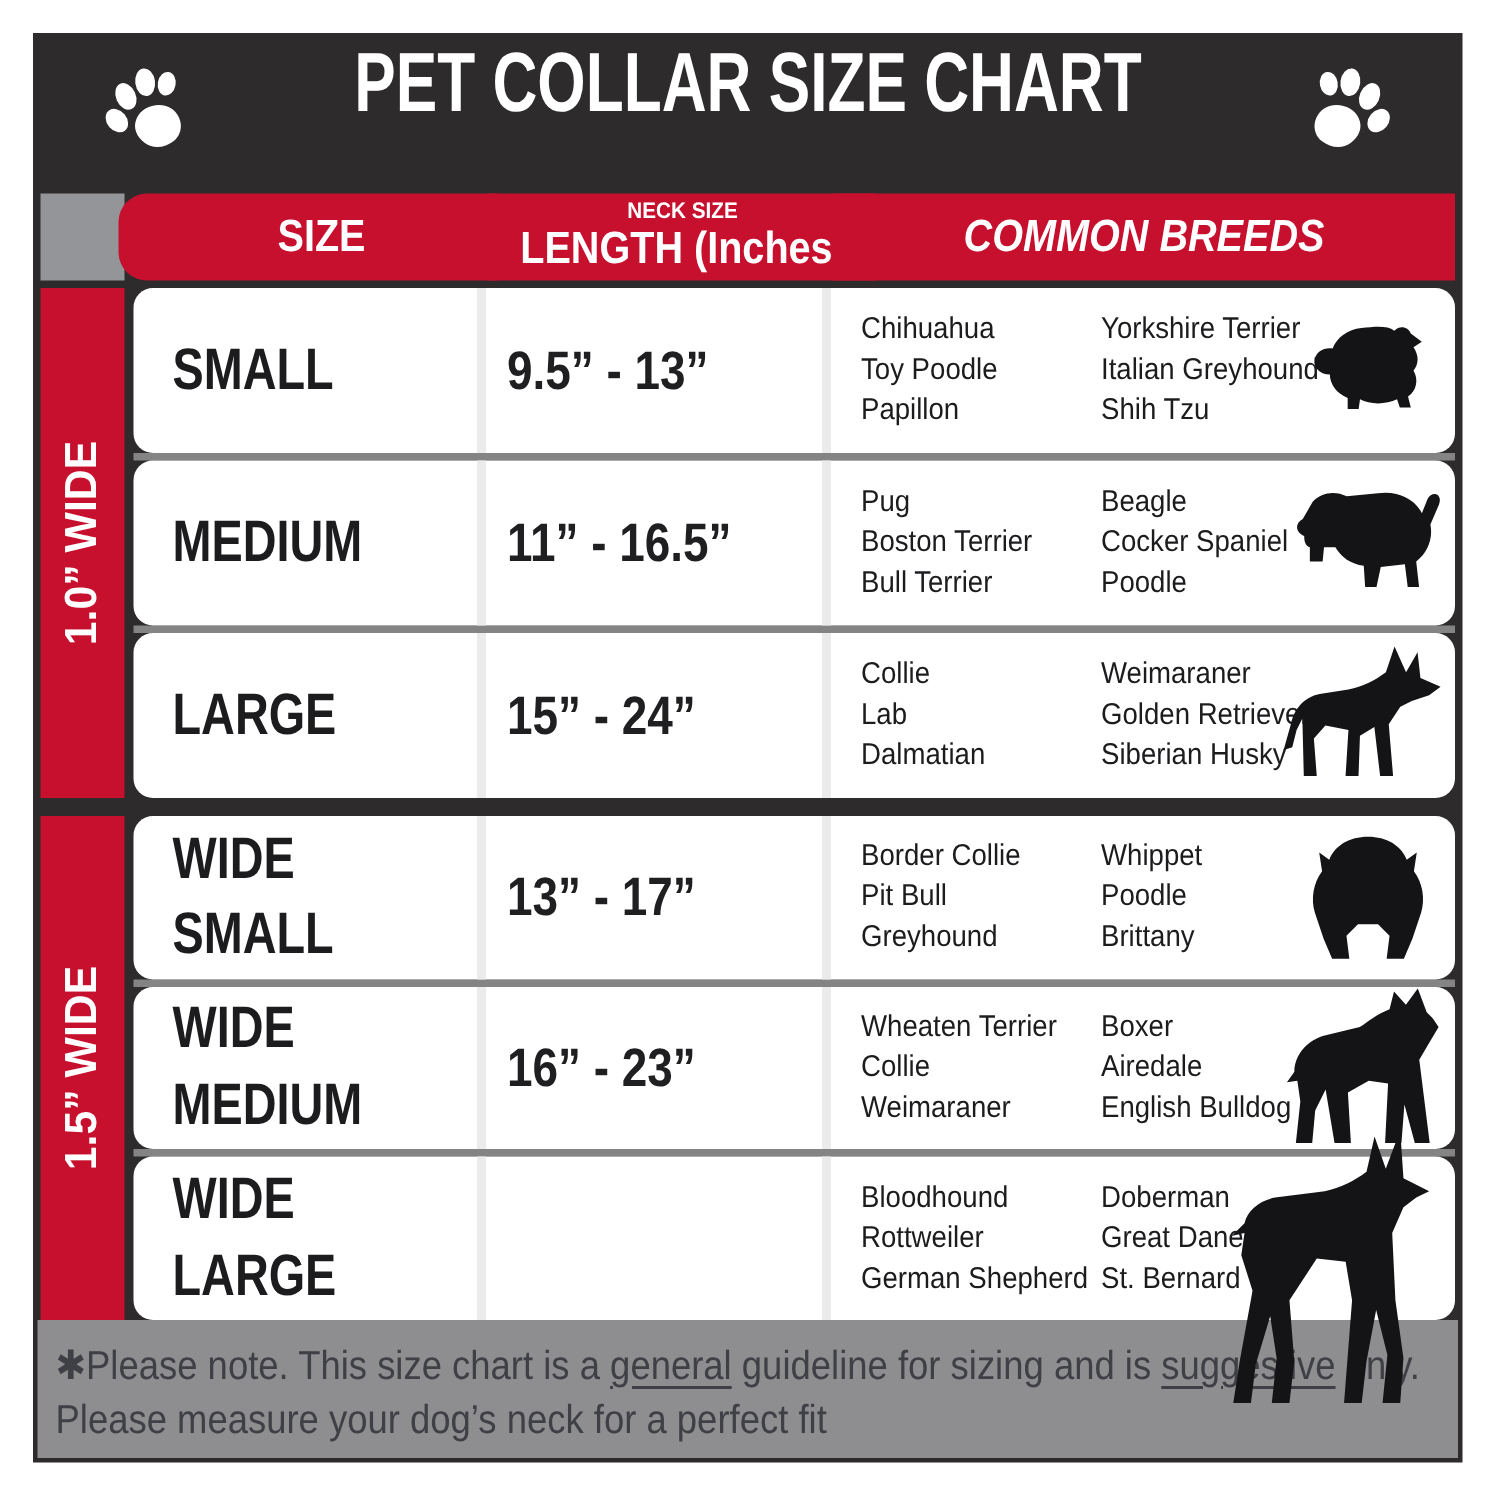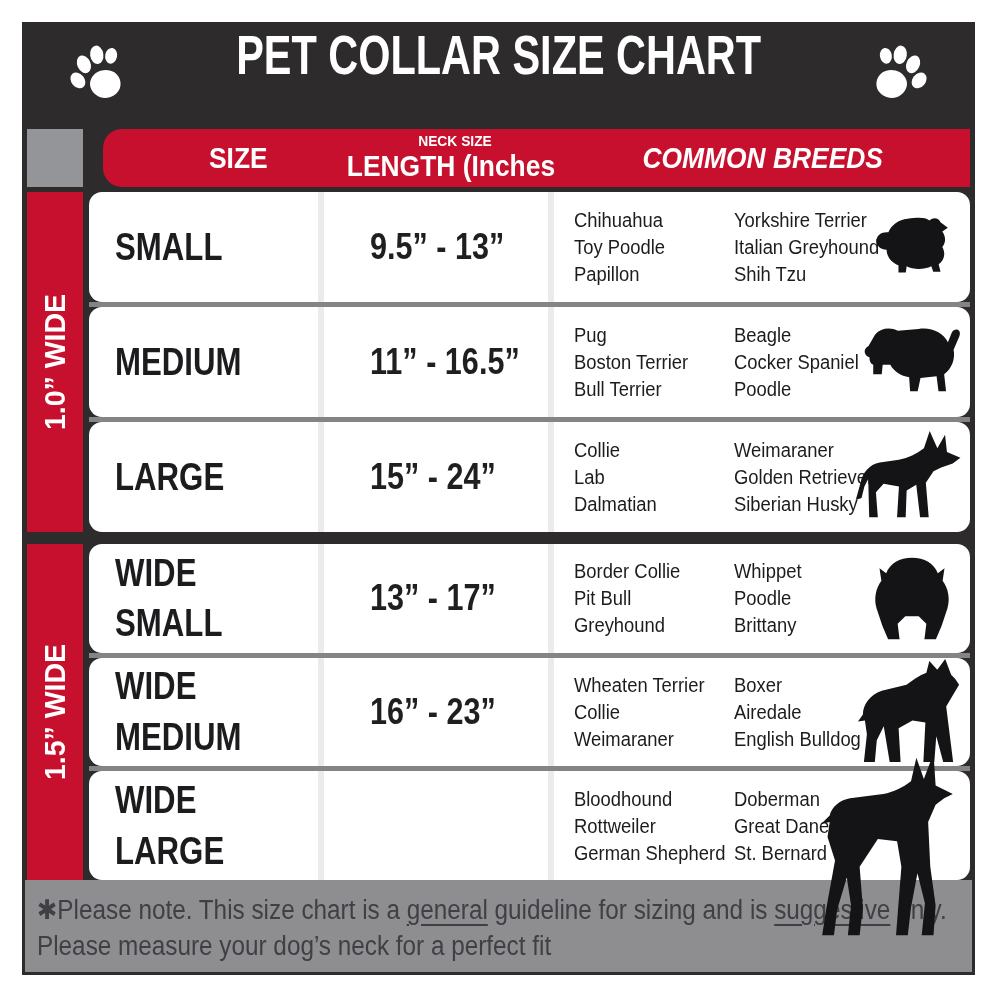--- a/index.html
+++ b/index.html
@@ -11,42 +11,42 @@
   
   .band-header{position:absolute;left:0;top:0;width:953px;height:104px;display:flex;justify-content:center;}
   .title{color:#ffffff;font-weight:700;font-size:56px;letter-spacing:0px;transform:scaleX(.74);transform-origin:center;white-space:nowrap;}
   .paw{position:absolute;top:20px;width:82px;height:66px;fill:#ffffff;}
   .paw-left{left:34px;}
   .paw-right{right:34px;transform:scaleX(-1);}
 
   
   .thead-cell{position:absolute;top:107px;height:58px;background:#c6102e;color:#ffffff;display:flex;flex-direction:column;align-items:center;justify-content:center;}
   .th-corner{left:5px;width:56px;background:#939598;}
-  .th-size{left:81px;width:270px;border-radius:19px;}
+  .th-size{left:57px;width:270px;border-radius:19px;}
   .th-length{left:303px;width:260px;}
   .th-breeds{left:533px;width:415px;font-style:italic;}
   .th-label{font-weight:700;font-size:30px;transform:scaleX(.88);transform-origin:center;white-space:nowrap;}
   .th-small{font-weight:700;font-size:15px;transform:scaleX(.92);transform-origin:center;line-height:16px;white-space:nowrap;}
 
   
   .group{position:absolute;left:5px;width:943px;display:flex;}
   .group-1{top:170px;height:340px;}
   .group-2{top:522px;height:336px;}
   .strip{position:relative;width:56px;background:#c6102e;flex:0 0 56px;}
   .strip-label{position:absolute;left:50%;top:50%;transform:translate(-50%,-50%) rotate(-90deg) scaleX(.95);transform-origin:center;color:#ffffff;font-weight:700;font-size:30px;white-space:nowrap;}
   .strip-gap{width:6px;flex:0 0 6px;}
   .rows{flex:1;display:flex;flex-direction:column;}
   .hdiv{height:5px;background:#848484;flex:0 0 5px;}
   .row{position:relative;background:#ffffff;flex:1;border-radius:13px;}
   .vdiv{position:absolute;top:0;bottom:0;width:6px;background:#ebebeb;}
   .vdiv-1{left:229px;}
   .vdiv-2{left:459px;}
   .cell-size{position:absolute;left:0;top:0;bottom:0;width:229px;display:flex;align-items:center;}
   .size-label{margin-left:26px;font-weight:700;font-size:39px;color:#1c1c1e;transform:scaleX(.8);transform-origin:left center;white-space:pre-line;line-height:1.3;}
-  .cell-range{position:absolute;left:235px;top:0;bottom:0;width:266px;display:flex;align-items:center;margin-left:32px;}
+  .cell-range{position:absolute;left:235px;top:0;bottom:0;width:266px;display:flex;align-items:center;}
   .range-label{margin-left:14px;font-weight:700;font-size:36px;color:#1f1f21;transform:scaleX(.85);transform-origin:left center;white-space:nowrap;}
   .cell-breeds{position:absolute;left:465px;top:0;bottom:0;right:0;}
   .breed-cols{position:absolute;left:20px;top:50%;transform:translateY(-50%);display:flex;}
   .breed-col{font-size:20px;line-height:27px;color:#1c1c1e;transform:scaleX(.92);transform-origin:left center;white-space:nowrap;}
   .breed-col-1{width:160px;flex:0 0 160px;}
   .breed-line{display:block;}
   .dog{position:absolute;z-index:10;fill:#141416;}
   .dog-pom{right:14px;top:50%;transform:translateY(-50%);width:84px;height:64px;}
   .dog-beagle{right:6px;top:50%;transform:translateY(-50%);width:104px;height:74px;}
   .dog-shepherd{right:4px;top:50%;transform:translateY(-50%);width:112px;height:96px;}

